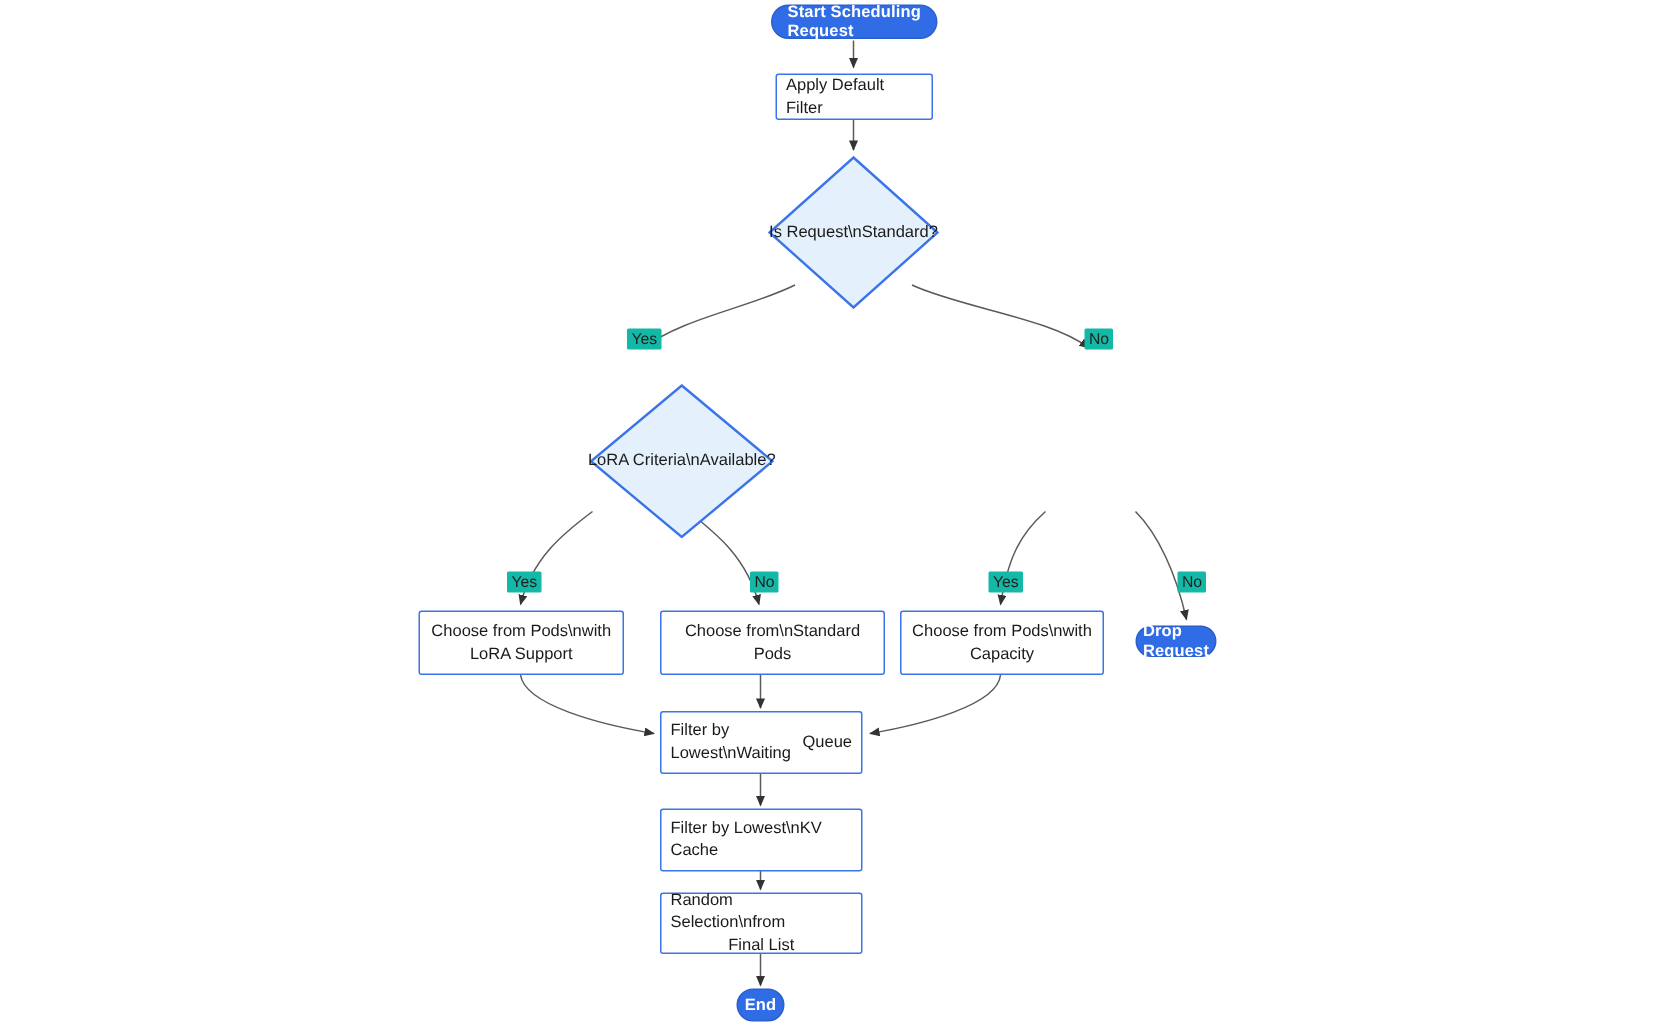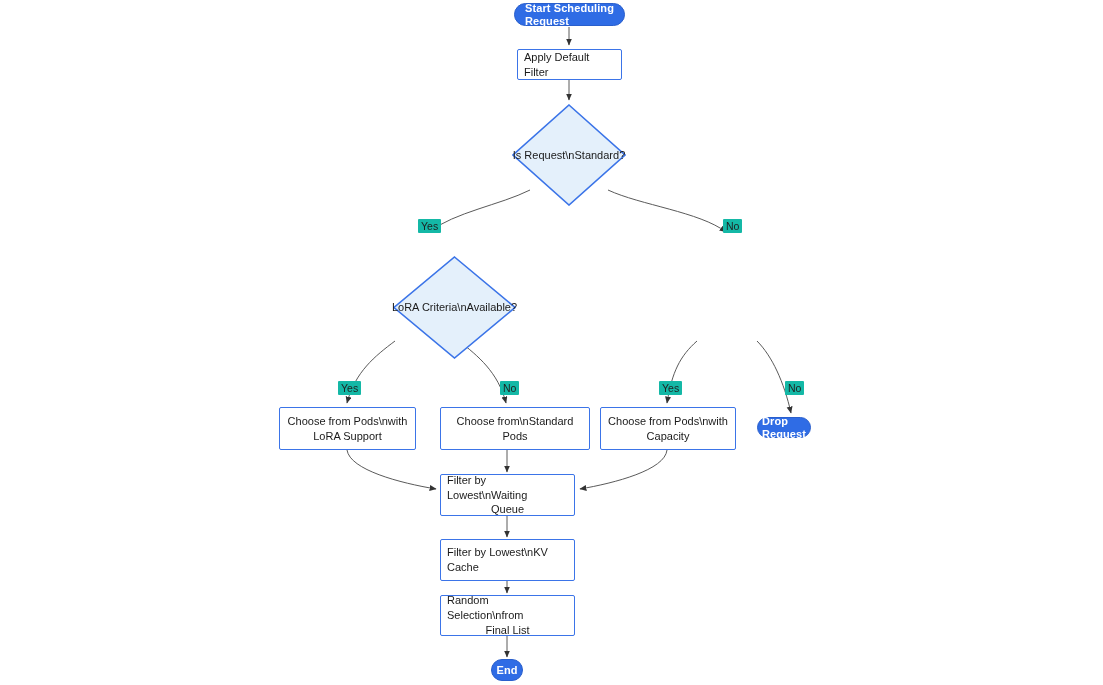--- a/index.html
+++ b/index.html
@@ -171,21 +171,21 @@
 
   <div class="node node-process" style="left:600px; top:407px; width:136px; height:43px; flex-direction:column;">
     <span>Choose from Pods\nwith</span>
     <span>Capacity</span>
   </div>
 
   <div class="node node-terminator" style="left:757px; top:417px; width:54px; height:21px;">
     <span>Drop Request</span>
   </div>
 
-  <div class="node node-process" style="left:440px; top:474px; width:135px; height:42px; flex-direction:column;">
+  <div class="node node-process" style="left:440px; top:474px; width:135px; height:42px; flex-direction:row;">
     <span>Filter by Lowest\nWaiting</span>
     <span>Queue</span>
   </div>
 
   <div class="node node-process" style="left:440px; top:539px; width:135px; height:42px;">
     <span>Filter by Lowest\nKV Cache</span>
   </div>
 
   <div class="node node-process" style="left:440px; top:595px; width:135px; height:41px; flex-direction:column;">
     <span>Random Selection\nfrom</span>

